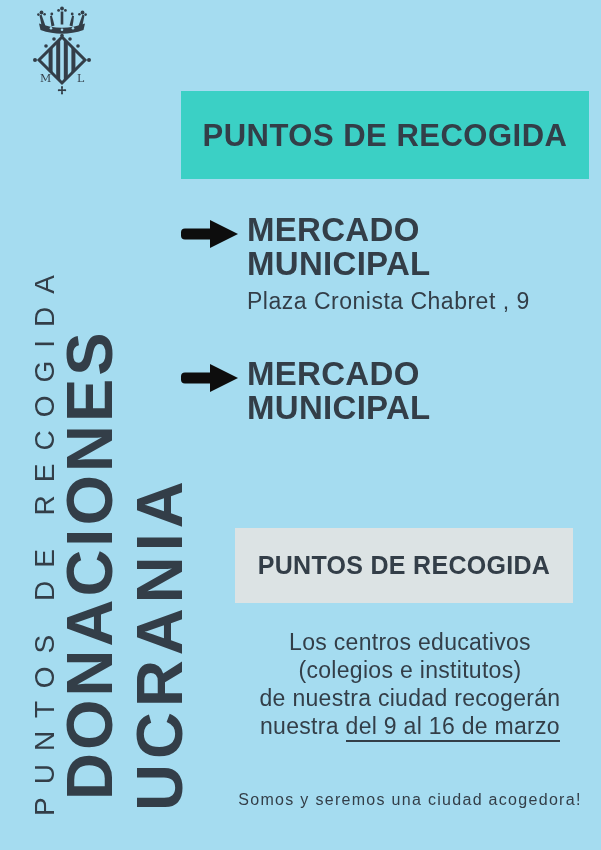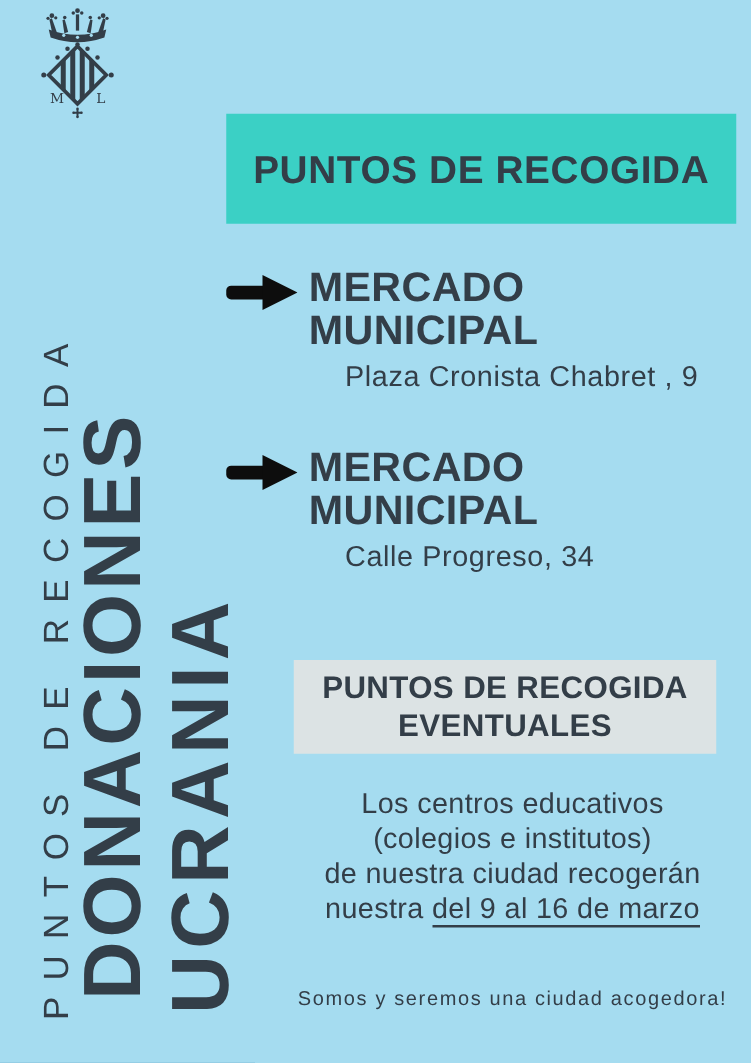--- a/index.html
+++ b/index.html
@@ -38,21 +38,21 @@
     font-weight:700;font-size:31px;line-height:37px;letter-spacing:.5px;
   }
   
   .arrow{position:absolute;width:58px;height:28px;}
   .arrow-1{left:180px;top:220px;}
   .arrow-2{left:180px;top:364px;}
   .loc{position:absolute;left:247px;width:330px;}
   .loc-1{top:213px;}
   .loc-2{top:357px;}
   .loc-title{font-weight:700;font-size:33px;line-height:34px;letter-spacing:.3px;}
-  .loc-address{margin-left:29px;margin-top:7px;font-size:23px;font-weight:400;letter-spacing:.5px;}
+  .loc-address{margin-top:7px;font-size:23px;font-weight:400;letter-spacing:.5px;}
   
   .eventual{
     position:absolute;left:235px;top:528px;width:338px;height:75px;
     background:#dce3e4;
     display:flex;flex-direction:column;align-items:center;justify-content:center;
     text-align:center;
     font-weight:700;font-size:25px;line-height:31px;letter-spacing:.3px;
   }
   
   .para{
@@ -158,26 +158,24 @@
   </div>
 
   <svg class="arrow arrow-2" viewBox="0 0 58 28">
     <rect x="1" y="8.5" width="33" height="11" rx="4" fill="#0d0d0d"></rect>
     <polygon points="30,0 58,14 30,28" fill="#0d0d0d"></polygon>
   </svg>
   <div class="loc loc-2">
     <div class="loc-title">
       <div>MERCADO MUNICIPAL</div>
     </div>
-    <div class="loc-address">Calle Progreso, 34</div>
   </div>
 
   <div class="eventual">
     <div>PUNTOS DE RECOGIDA</div>
-    <div>EVENTUALES</div>
   </div>
 
   <div class="para">
     <div>Los centros educativos</div>
     <div>(colegios e institutos)</div>
     <div>de nuestra ciudad recogerán</div>
     <div><span>nuestra </span><span class="u">del 9 al 16 de marzo</span></div>
   </div>
 
   <div class="footer">Somos y seremos una ciudad acogedora!</div>

